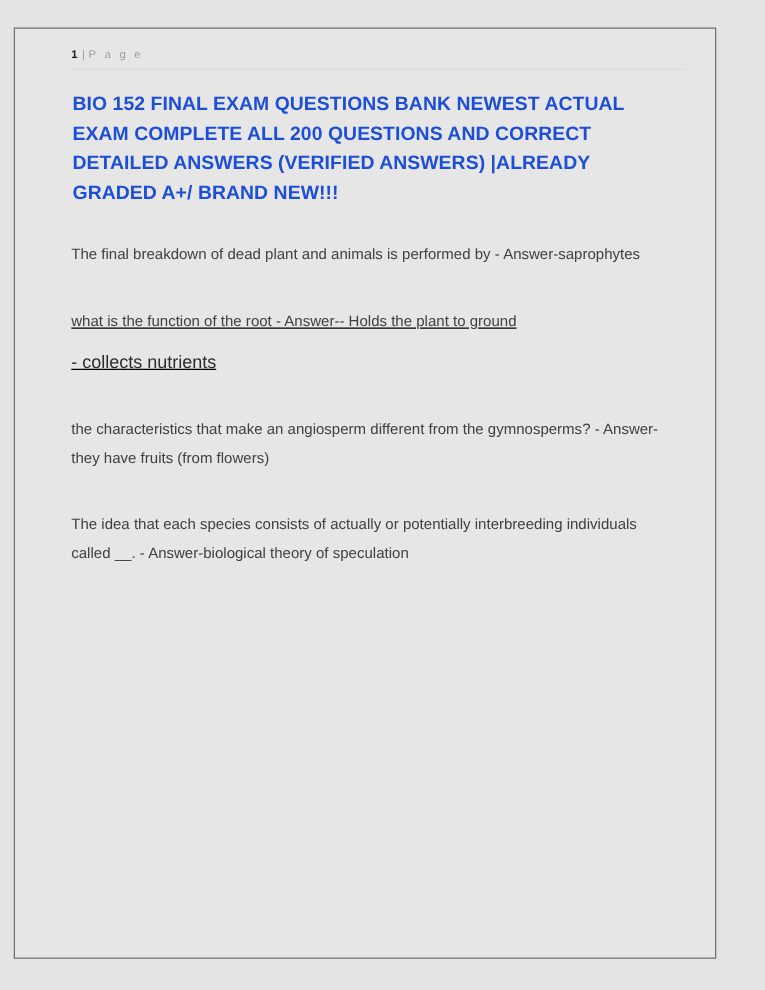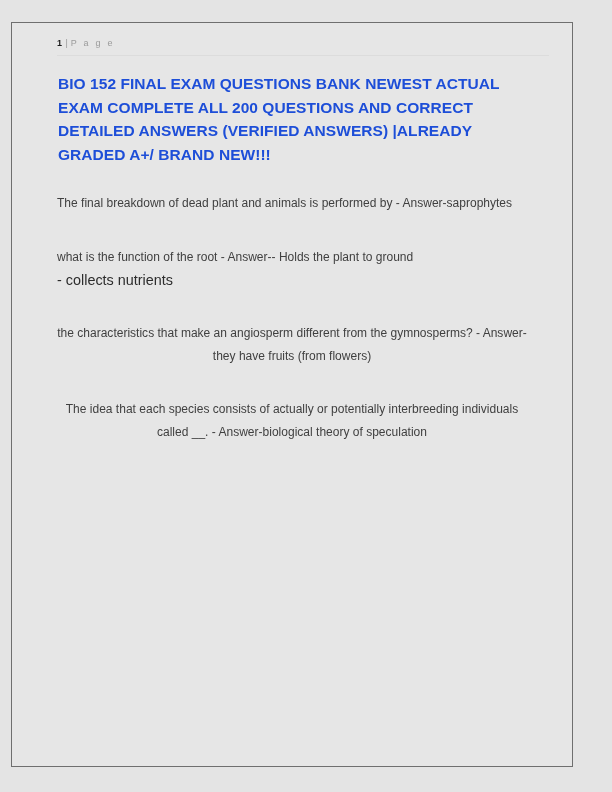--- a/index.html
+++ b/index.html
@@ -95,33 +95,34 @@
   .qa-block:last-child {
     margin-bottom: 0;
   }
   .qa-text {
     color: #404040;
     font-size: 12px;
     line-height: 23.5px;
     letter-spacing: 0.01px;
   }
   .qa-bullets {
+    margin-top: 10px;
   }
   .qa-bullet {
     color: #2c2c2c;
     font-size: 14.4px;
     line-height: 23.5px;
     padding-bottom: 8px;
   }
   .qa-bullet:last-child {
     padding-bottom: 0;
   }
 
-  .spacer-3 { margin-top: 30px; }
-  .spacer-4 { margin-top: 29px; text-align: center; }
+  .spacer-3 { margin-top: 30px; text-decoration: underline; }
+  .spacer-4 { margin-top: 29px; }
 </style>
 </head>
 <body>
 
 <div class="page-canvas">
 
   <div class="doc-page">
     <div class="doc-inner">
 
       <div class="page-header">

